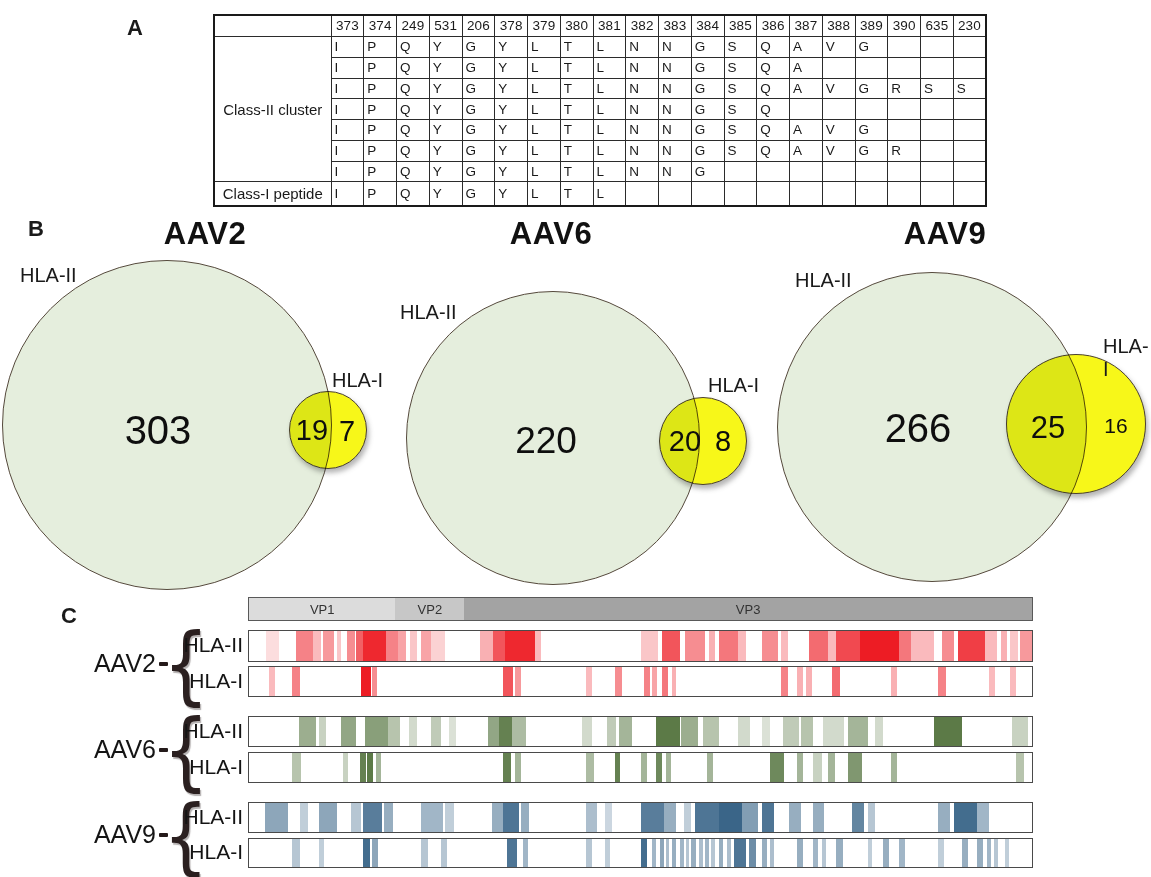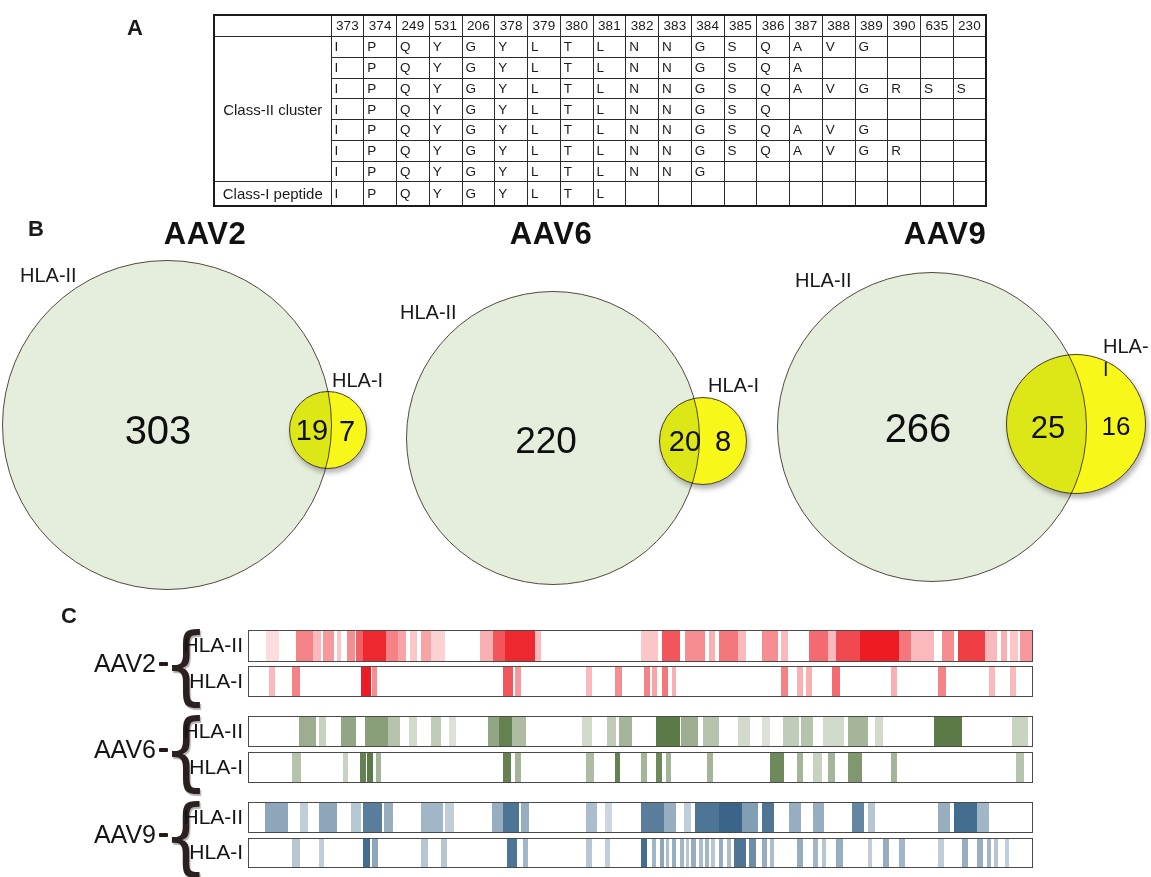--- a/index.html
+++ b/index.html
@@ -289,24 +289,29 @@
       <div class="vnum" style="left: 546px; top: 441px; font-size: 37px;">220</div>
       <div class="vnum" style="left: 685px; top: 441px; font-size: 29px;">20</div>
       <div class="vnum" style="left: 723px; top: 441px; font-size: 29px;">8</div>
       <div class="vcircle green" style="left: 777px; top: 272px; width: 310px; height: 310px; background: rgb(229, 238, 221);"></div>
       <div class="vcircle yellow" style="left: 1006px; top: 354px; width: 140px; height: 140px; background: rgb(247, 247, 25);"></div>
       <div class="vtitle" style="left: 945px; top: 216px;">AAV9</div>
       <div class="vlab" style="left: 795px; top: 269px;">HLA-II</div>
       <div class="vlab" style="left: 1103px; top: 335px;">HLA-I</div>
       <div class="vnum" style="left: 918px; top: 428px; font-size: 40px;">266</div>
       <div class="vnum" style="left: 1048px; top: 428px; font-size: 31px;">25</div>
-      <div class="vnum" style="left: 1116px; top: 426px; font-size: 26px;">16</div>
+      <div class="vnum" style="left: 1116px; top: 426px; font-size: 21px;">16</div>
     </div>
 
   <div class="panel-label" style="left:61px;top:603px;">C</div>
+  <div id="vp-bar">
+      <div class="vpseg" style="flex: 0 0 18.7%; background: rgb(220, 220, 220);">VP1</div>
+      <div class="vpseg" style="flex: 0 0 8.8%; background: rgb(199, 199, 199);">VP2</div>
+      <div class="vpseg" style="flex: 0 0 72.5%; background: rgb(163, 163, 163);">VP3</div>
+    </div>
   <div id="epitope-maps">
       <div class="grp-label" style="left: 56px; width: 100px; top: 648.5px;">AAV2</div>
       <div class="grp-dash" style="left: 159px; top: 661.5px; width: 9px; height: 4px;"></div>
       <div class="grp-brace" style="left: 163px; top: 622px; font-size: 85px; transform: scaleX(0.85);">{</div>
       <div class="row-label" style="left: 150px; width: 93px; top: 633px;">HLA-II</div>
       <div class="epi-bar" style="top: 630px; width: 785px; height: 32px;">
         <div class="stripe" style="left: 2.2%; width: max(1.6%, 2px); background: rgba(237, 28, 36, 0.15);"></div>
         <div class="stripe" style="left: 6%; width: max(2.2%, 2px); background: rgba(237, 28, 36, 0.55);"></div>
         <div class="stripe" style="left: 8.2%; width: max(1%, 2px); background: rgba(237, 28, 36, 0.3);"></div>
         <div class="stripe" style="left: 9.5%; width: max(1.3%, 2px); background: rgba(237, 28, 36, 0.45);"></div>

